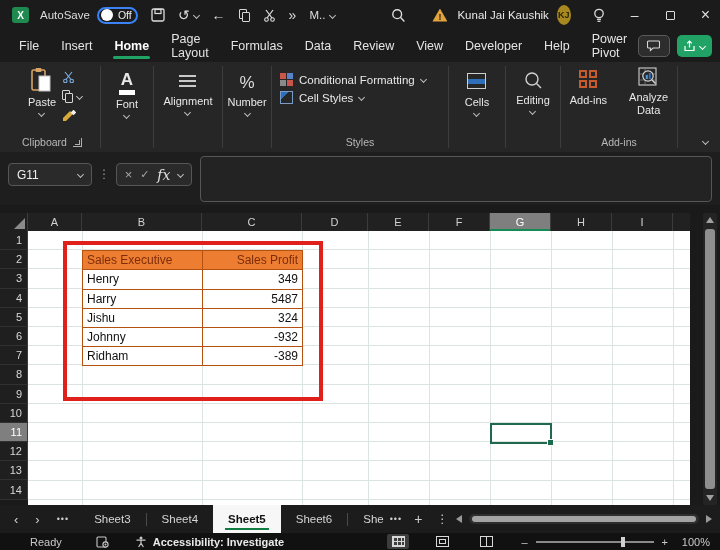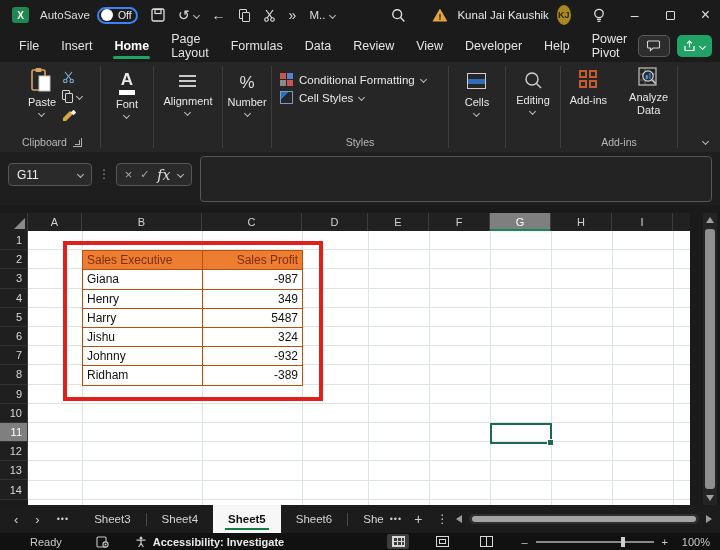--- a/index.html
+++ b/index.html
@@ -481,24 +481,20 @@
       <div class="vl" style="left:584px"></div>
       <div class="vl" style="left:645px"></div>
 
       <table class="xltable">
         <tbody>
             <tr>
           <td class="hd c0">Sales Executive</td>
           <td class="hd c1">Sales Profit</td>
         </tr>
         <tr>
-          <td class="c0">Giana</td>
-          <td class="c1">-987</td>
-        </tr>
-        <tr>
           <td class="c0">Henry</td>
           <td class="c1">349</td>
         </tr>
         <tr>
           <td class="c0">Harry</td>
           <td class="c1">5487</td>
         </tr>
         <tr>
           <td class="c0">Jishu</td>
           <td class="c1">324</td>

